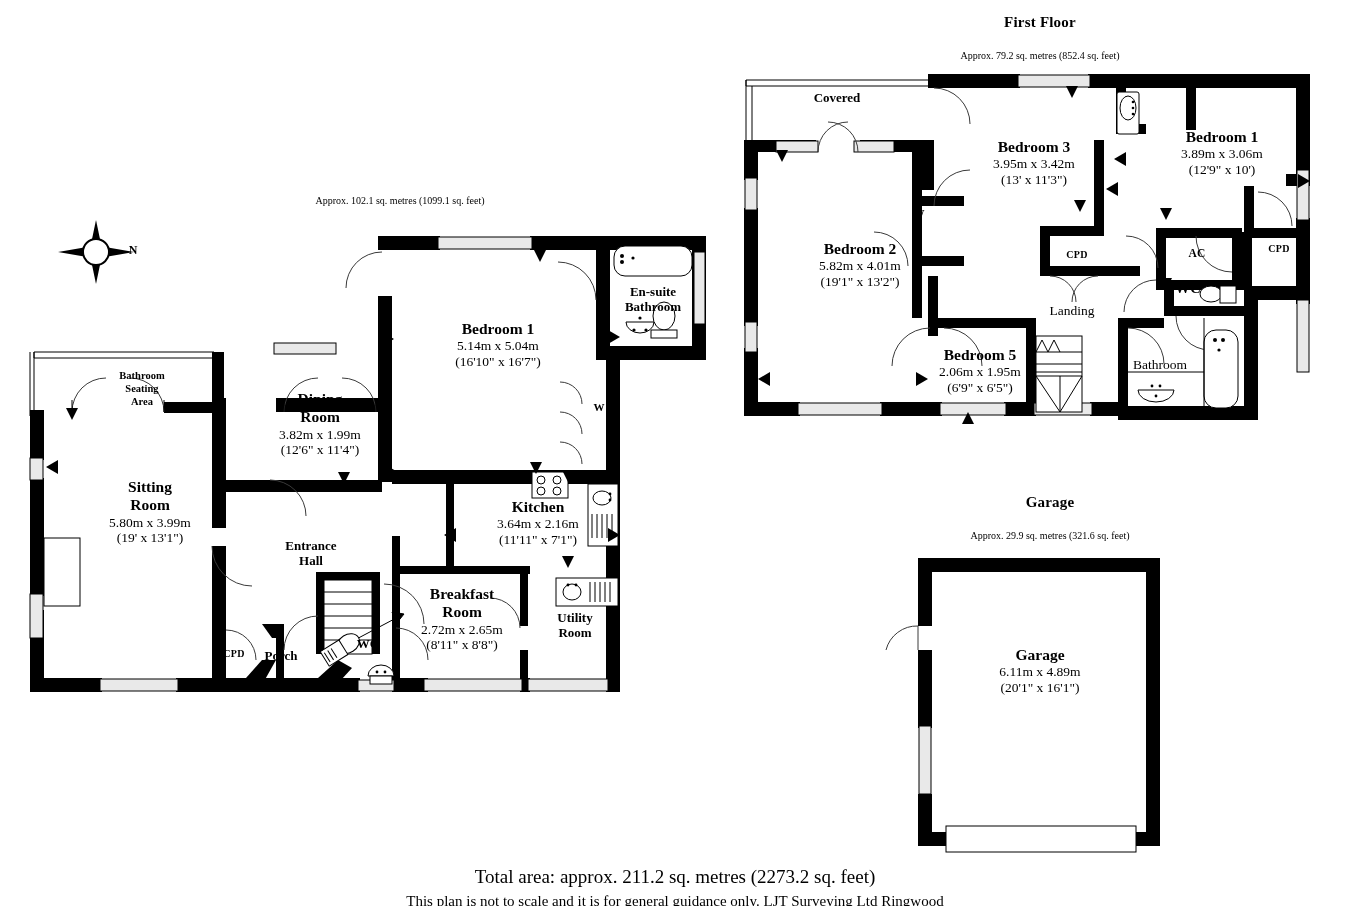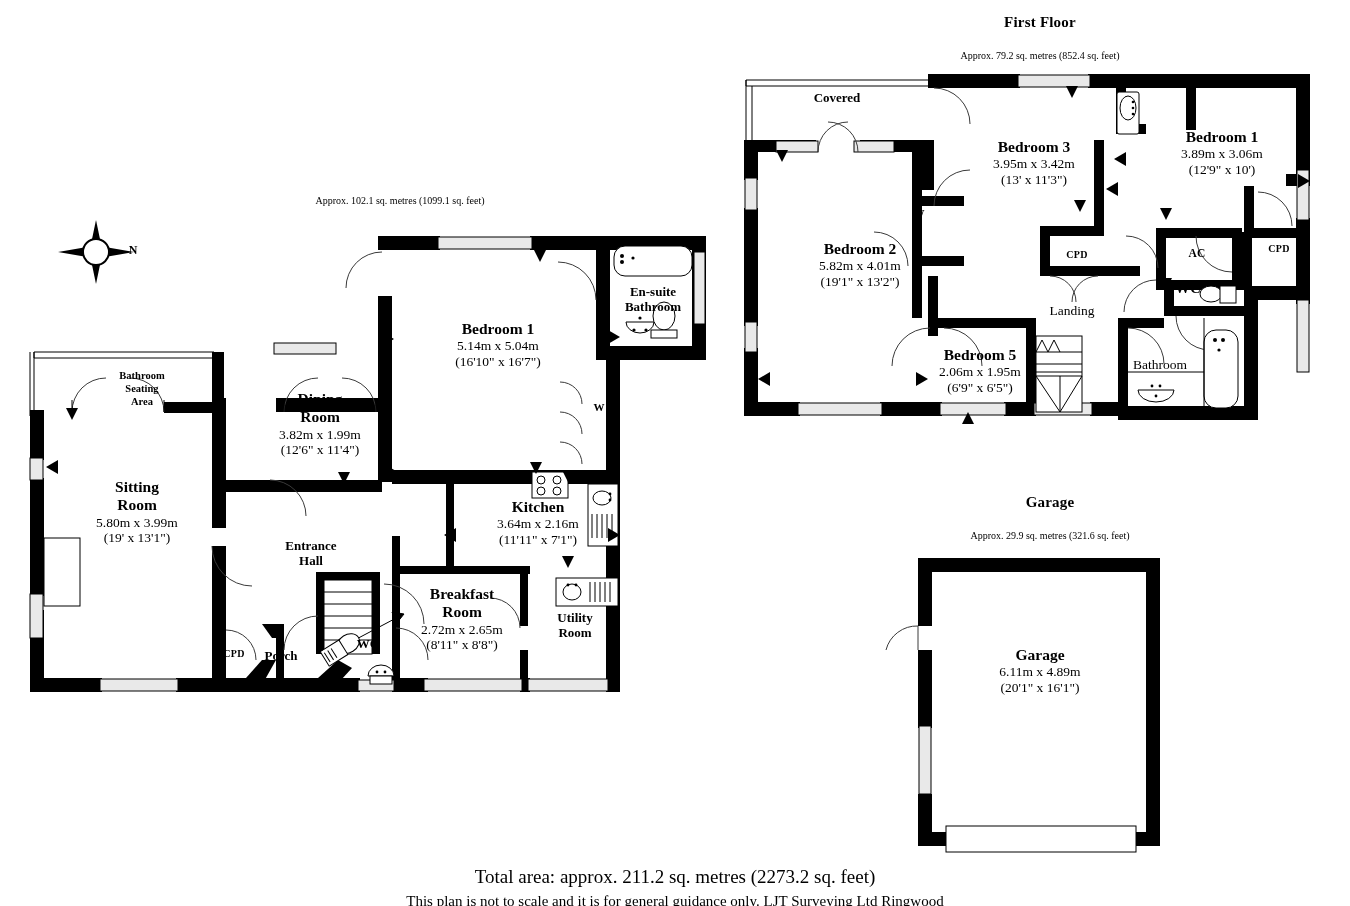--- a/index.html
+++ b/index.html
@@ -305,21 +305,21 @@
       <polygon points="562,556 574,556 568,568"></polygon>
     </g>
   </svg>
 
   <div class="roomlabel covered" style="left:78px;top:369px;width:128px;">
     <span>Bathroom</span><br>
     <span>Seating</span><br>
     <span>Area</span>
   </div>
 
-  <div class="roomlabel" style="left:42px;top:478px;width:190px;">
+  <div class="roomlabel" style="left:55px;top:478px;width:190px;">
     <span class="nm">Sitting</span>
     <span class="nm">Room</span>
     <span class="dim">5.80m x 3.99m</span>
     <span class="dim">(19' x 13'1")</span>
   </div>
 
   <div class="roomlabel" style="left:236px;top:390px;width:168px;">
     <span class="nm">Dining</span>
     <span class="nm">Room</span>
     <span class="dim">3.82m x 1.99m</span>

